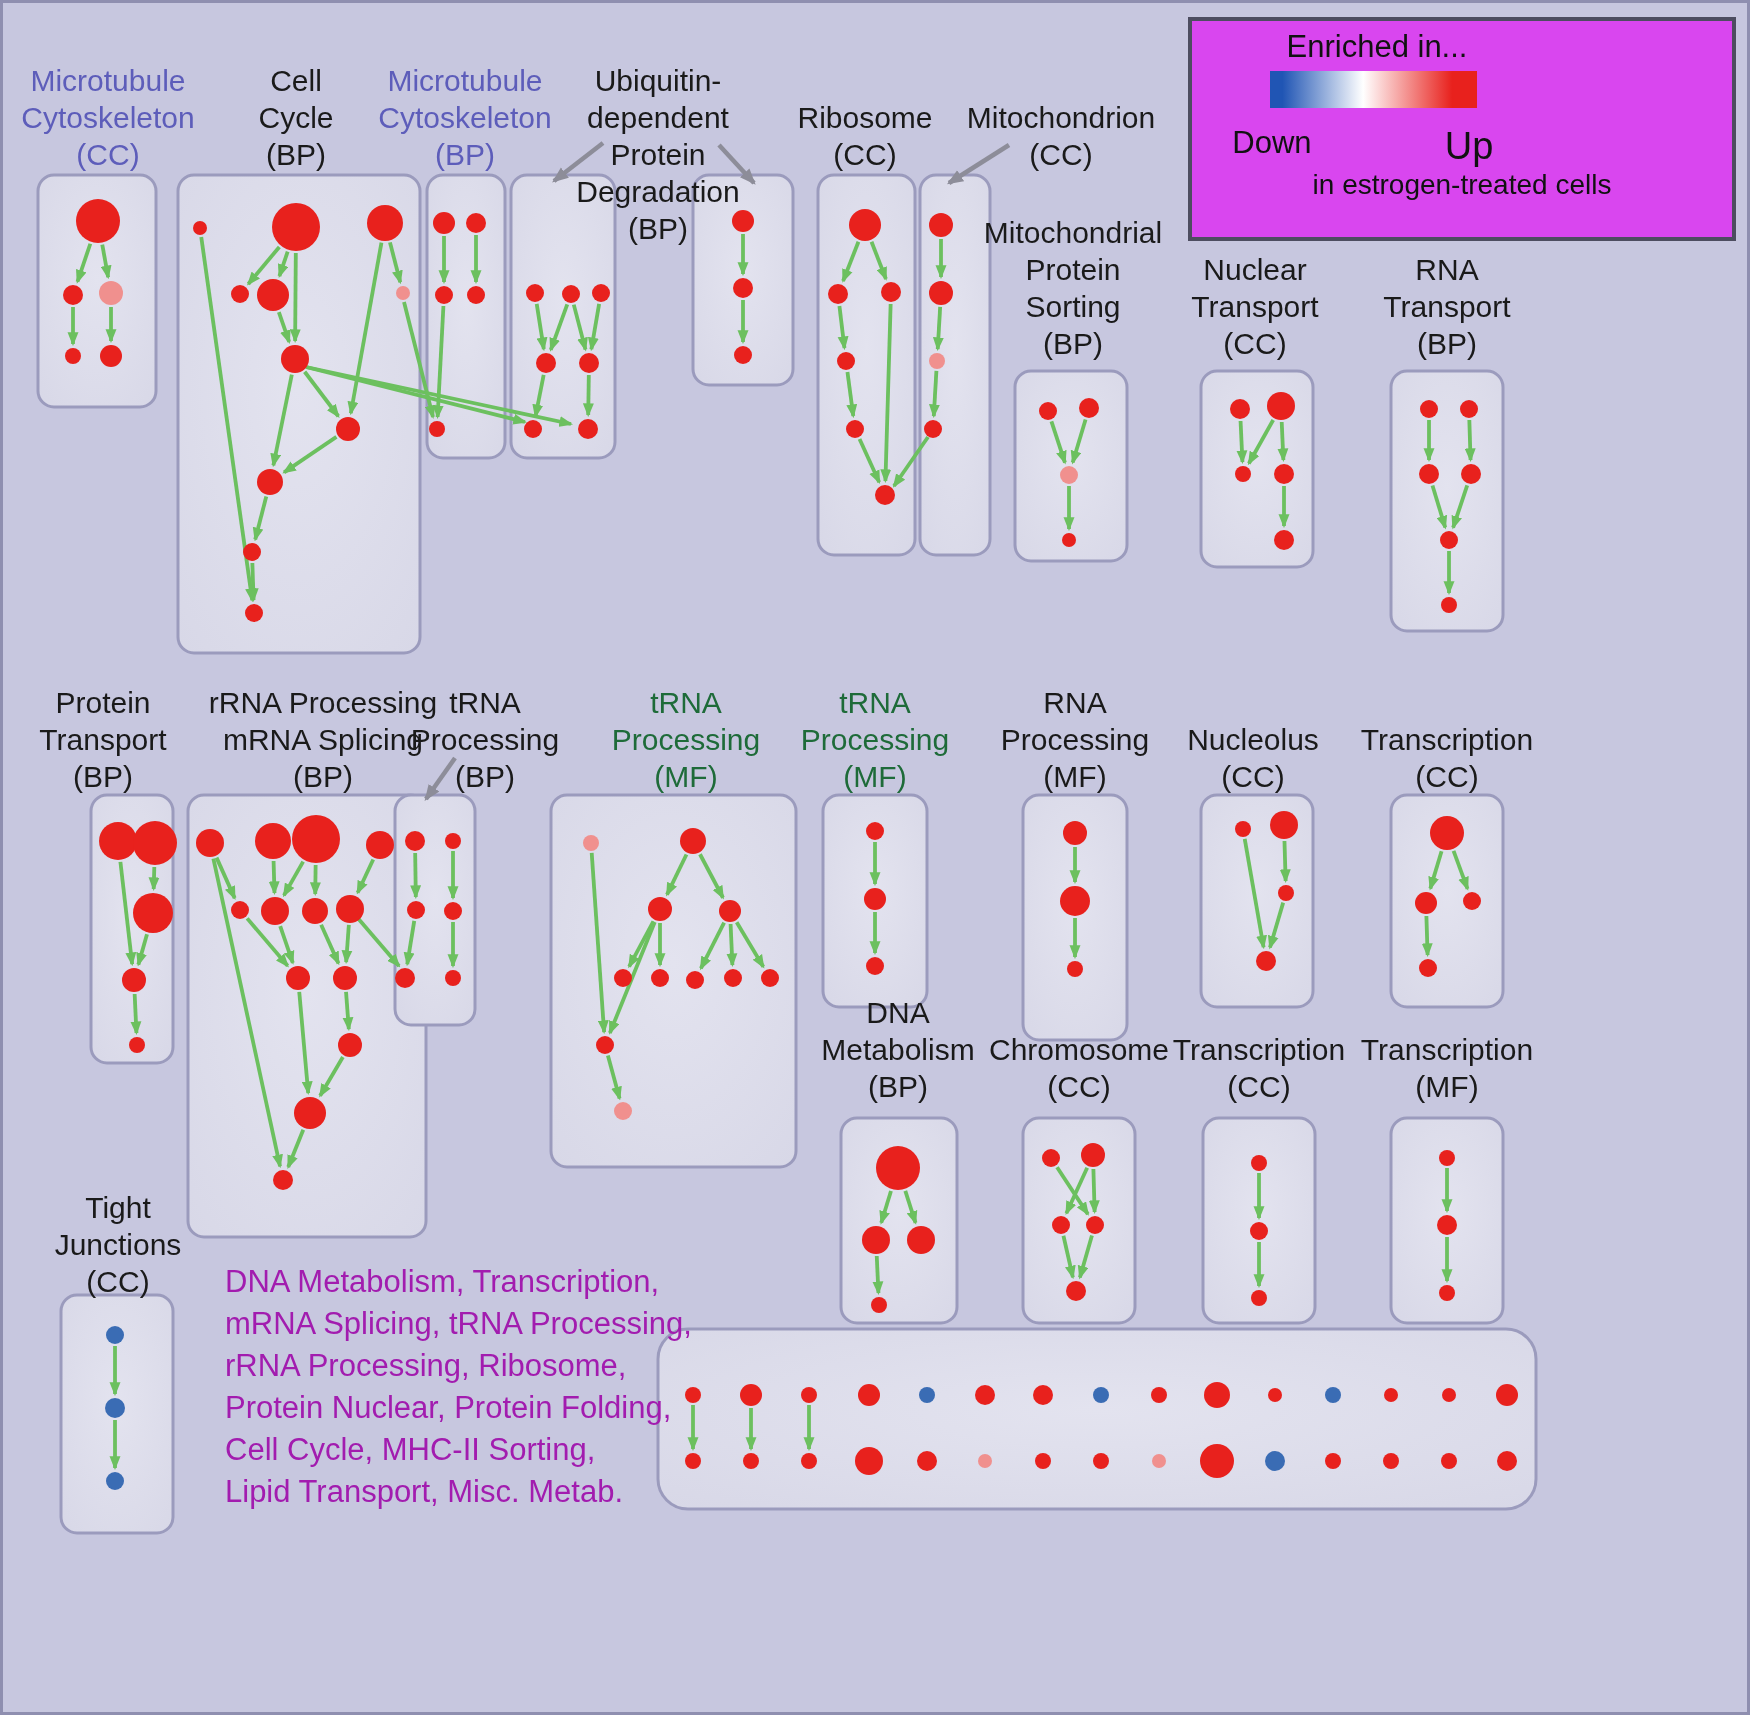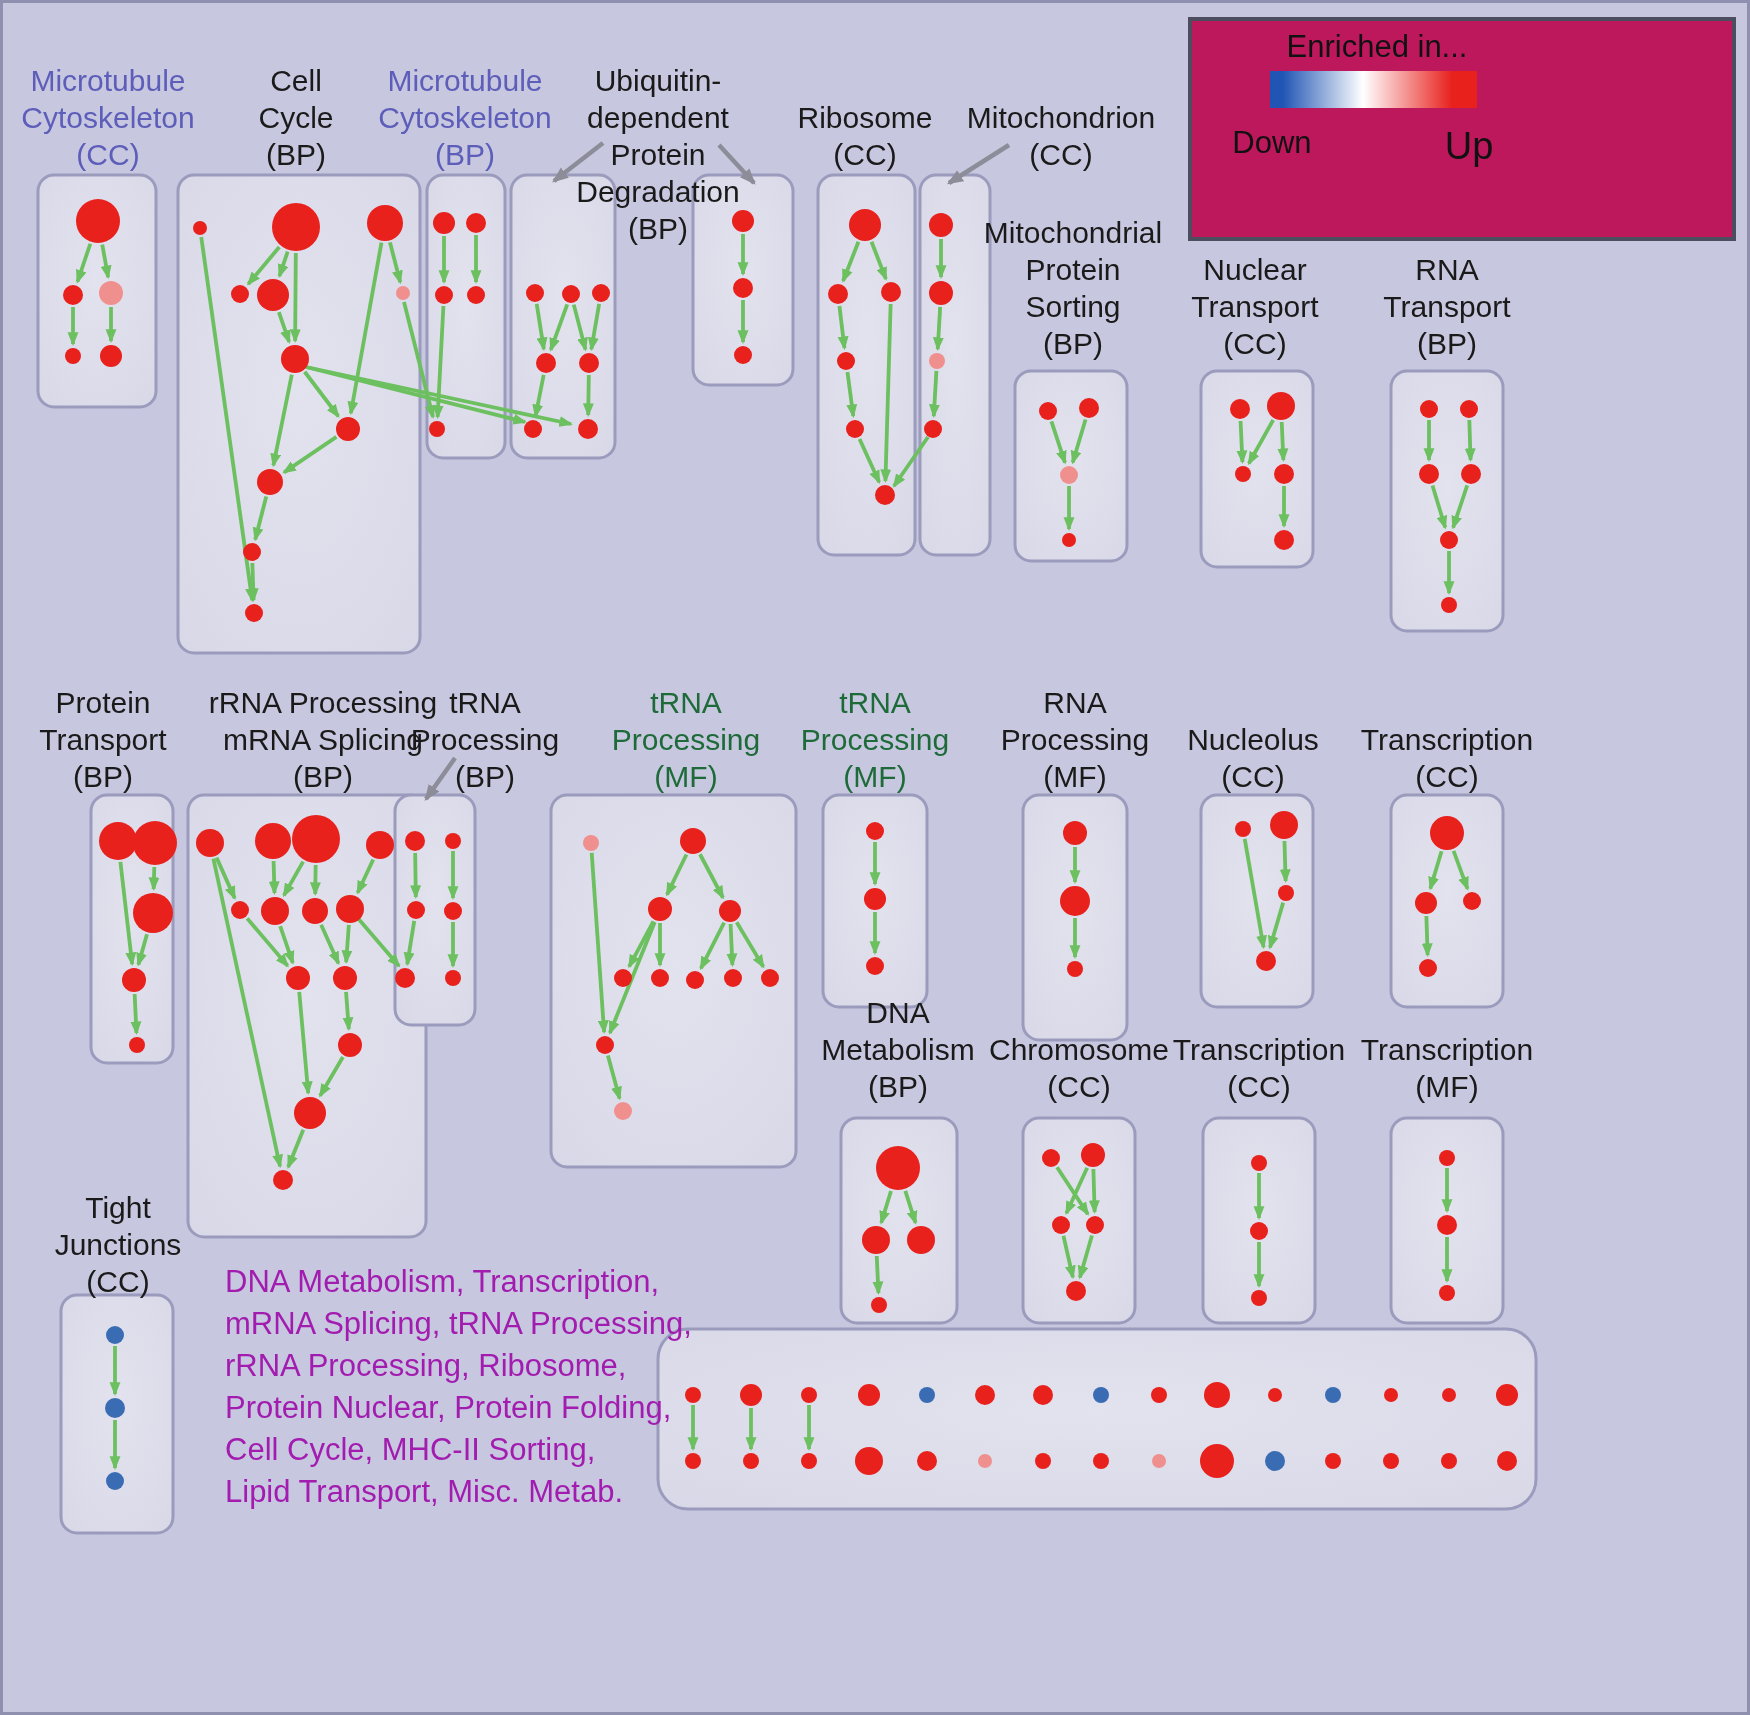--- a/index.html
+++ b/index.html
@@ -5,21 +5,21 @@
   html,body{margin:0;padding:0;background:#c7c7df;}
   .figure{
     position:relative;width:1750px;height:1715px;overflow:hidden;
     background:#c7c7df;border:3px solid #8f8fb0;box-sizing:border-box;
     font-family:"Liberation Sans",sans-serif;
   }
   #net{position:absolute;left:0;top:0;}
   #net text{font-family:"Liberation Sans",sans-serif;}
   .legend{
     position:absolute;left:1185px;top:14px;width:548px;height:224px;
-    background:#be185d;border:4px solid #4d4d60;box-sizing:border-box;
+    background:#d946ef;border:4px solid #4d4d60;box-sizing:border-box;
     color:#111;
   }
   .legend-title{position:absolute;left:60px;top:8px;width:250px;text-align:center;font-size:31px;}
   .legend-bar{position:absolute;left:78px;top:50px;width:207px;height:37px;}
   .legend-down{position:absolute;left:18px;top:104px;width:124px;text-align:center;font-size:31px;}
   .legend-up{position:absolute;left:215px;top:104px;width:124px;text-align:center;font-size:38px;}
   .legend-sub{position:absolute;left:0;width:100%;text-align:center;font-size:28px;}
   .legend-sub1{top:148px;}
   .legend-sub2{top:182px;}
   .misc-list{
@@ -359,20 +359,21 @@
       <line x1="716" y1="142" x2="751" y2="180" stroke="#8d8d99" stroke-width="4.5" marker-end="url(#arr-gray)"></line>
       <line x1="1006" y1="142" x2="946" y2="180" stroke="#8d8d99" stroke-width="4.5" marker-end="url(#arr-gray)"></line>
       <line x1="452" y1="755" x2="423" y2="796" stroke="#8d8d99" stroke-width="4.5" marker-end="url(#arr-gray)"></line>
     </svg>
 
   <div class="legend">
     <div class="legend-title">Enriched in...</div>
     <div class="legend-bar" style="background: linear-gradient(90deg, rgb(32, 85, 180) 0%, rgb(32, 85, 180) 6%, rgb(255, 255, 255) 45%, rgb(232, 33, 29) 88%, rgb(232, 33, 29) 100%);"></div>
     <div class="legend-down">Down</div>
     <div class="legend-up">Up</div>
+    <div class="legend-sub legend-sub1">in estrogen-treated cells</div>
   </div>
 
   <div class="misc-list">
     <div>DNA Metabolism, Transcription,</div>
     <div>mRNA Splicing, tRNA Processing,</div>
     <div>rRNA Processing, Ribosome,</div>
     <div>Protein Nuclear, Protein Folding,</div>
     <div>Cell Cycle, MHC-II Sorting,</div>
     <div>Lipid Transport, Misc. Metab.</div>
   </div>

